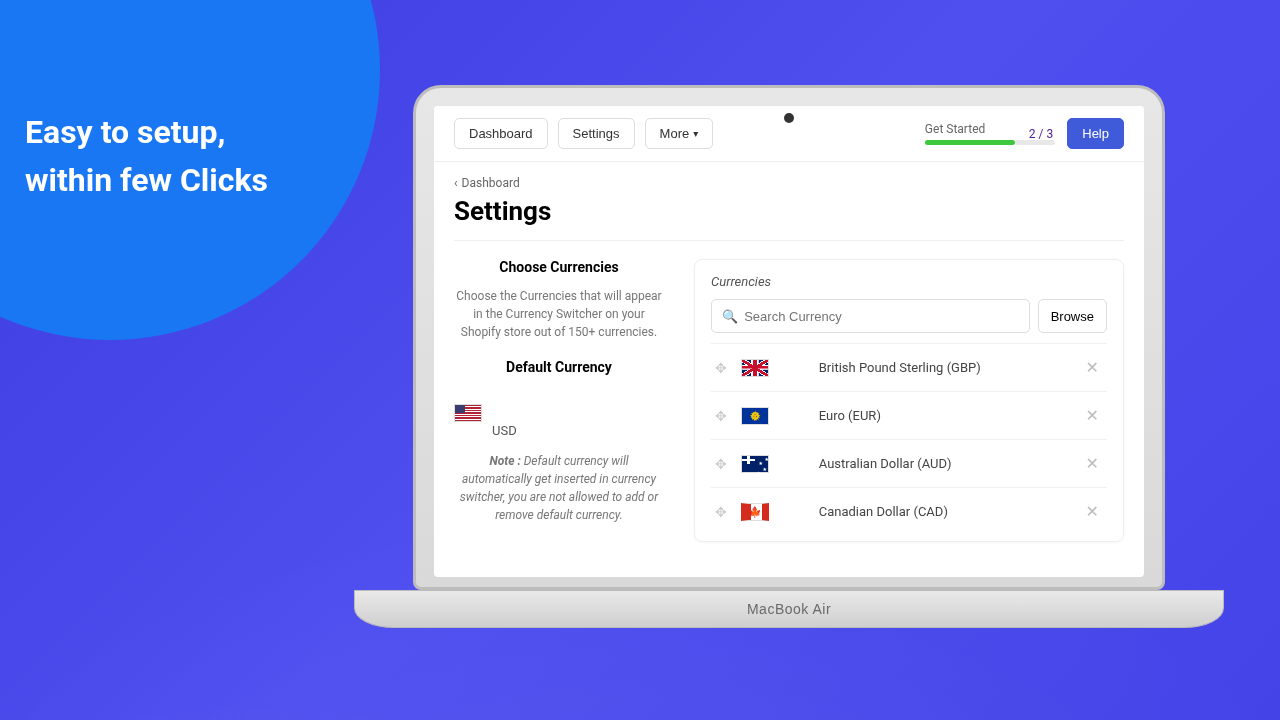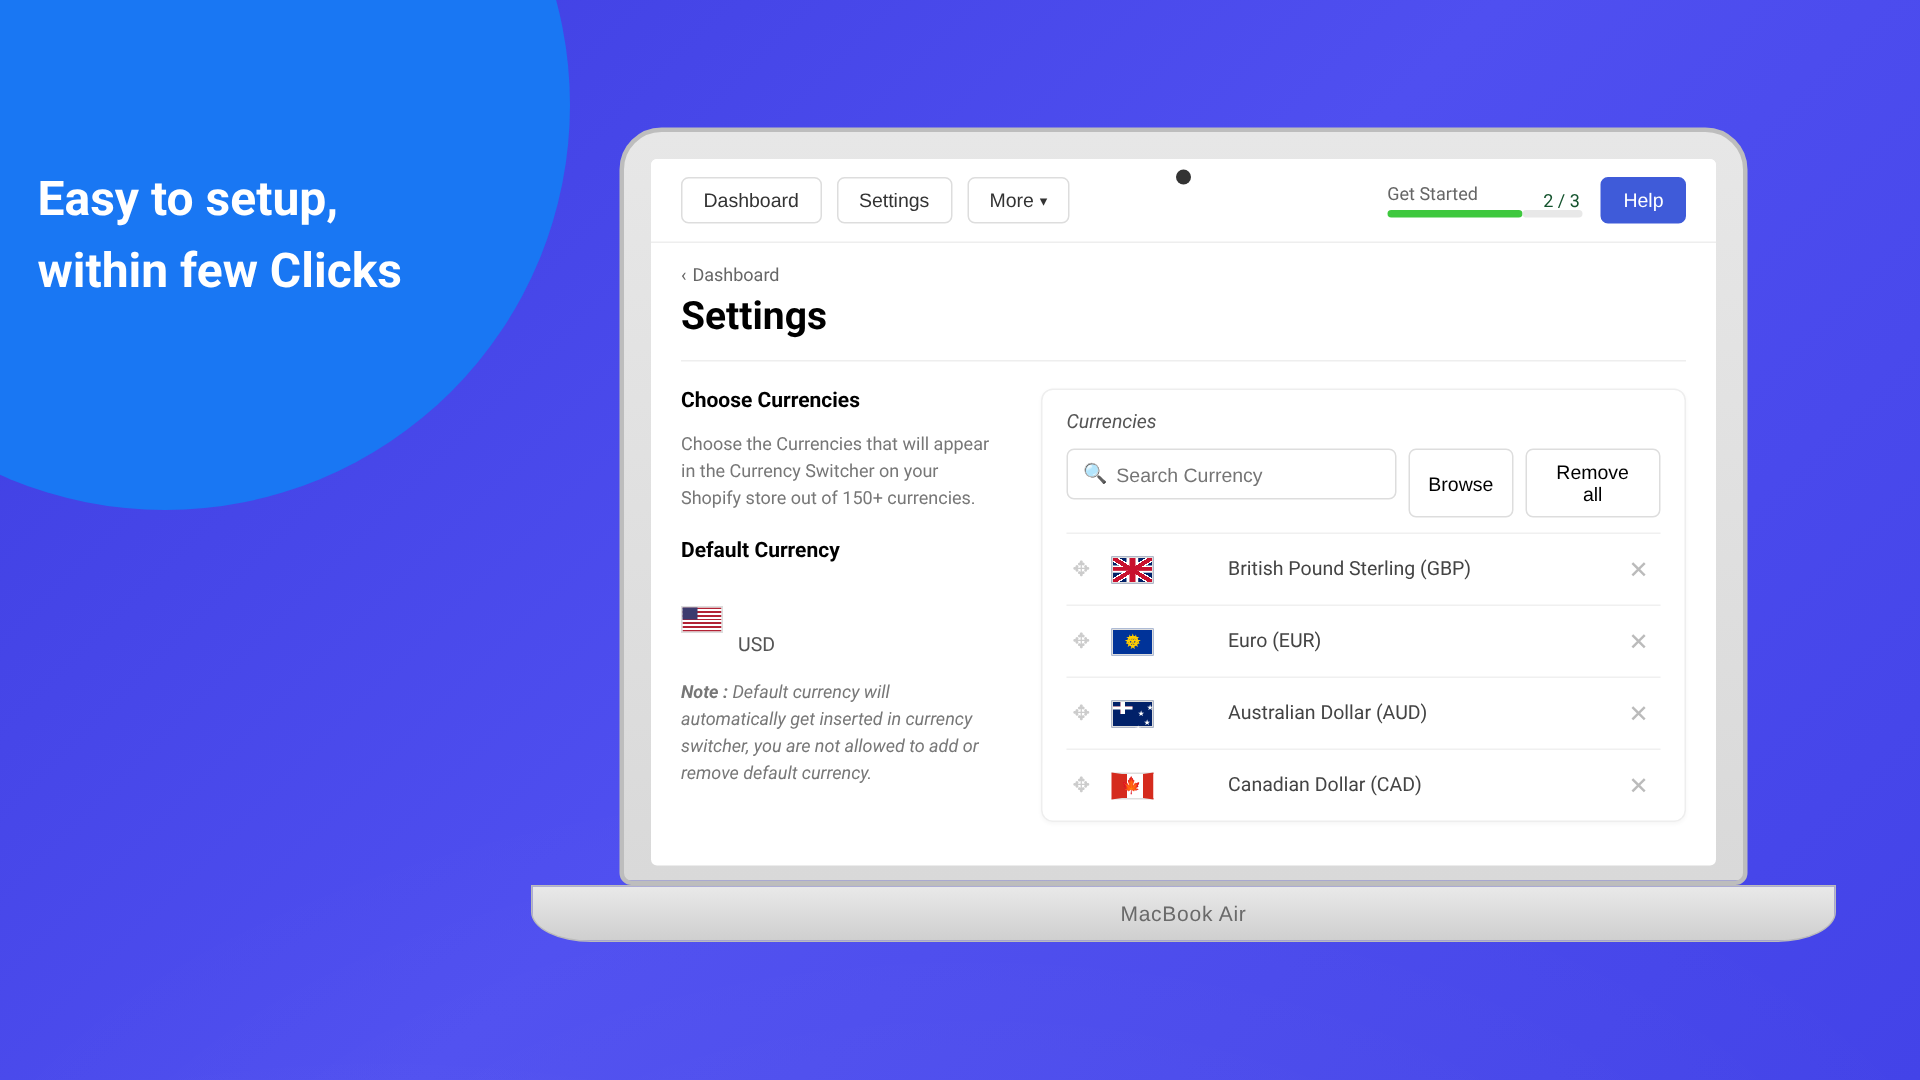--- a/index.html
+++ b/index.html
@@ -64,30 +64,30 @@
     border-radius: 5px; background: #fff; color: #333; cursor: pointer;
     display: inline-flex; align-items: center; gap: 4px;
   }
   .btn.primary { background: #3f5bd9; color: #fff; border-color: #3f5bd9; }
   .chevron { font-size: 10px; }
   .spacer { flex: 1; }
   .get-started { font-size: 12px; color: #666; }
   .progress-wrap { display: flex; flex-direction: column; gap: 4px; }
   .progress-bar { width: 90px; height: 5px; background: #3ec83e; border-radius: 3px; position: relative; }
   .progress-bar::after { content:""; position:absolute; right:-40px; top:0; width:40px; height:5px; background:#e8e8e8; border-radius:3px; }
-  .step-count { font-size: 12px; color: #14532d; padding: 0 4px; }
+  .step-count { font-size: 12px; color: #4c1d95; padding: 0 4px; }
 
   .page-body { flex:1; padding: 14px 20px 0 20px; overflow: hidden; }
   .crumb { font-size: 12px; color: #666; display:flex; align-items:center; gap:4px; }
   .crumb .chev { font-size: 12px; }
   .page-title { font-size: 26px; font-weight: 700; margin: 6px 0 14px; }
   .rule { border: none; border-top: 1px solid #eee; margin-bottom: 18px; }
 
   .cols { display: flex; gap: 30px; }
-  .left { width: 210px; }
+  .left { width: 210px; text-align: center; }
   .left h3 { font-size: 14px; font-weight: 700; margin-bottom: 12px; }
   .left p { font-size: 12px; color: #777; line-height: 1.5; margin-bottom: 18px; }
   .default-row { display:flex; align-items:center; gap:10px; margin-bottom: 14px; }
   .flag { width: 28px; height: 18px; display:inline-block; border:1px solid #ddd; }
   .note { font-size: 11.5px; color: #999; font-style: italic; line-height: 1.5; }
   .note b { }
 
   .panel {
     flex: 1; border: 1px solid #eee; border-radius: 8px; padding: 14px 16px 0 16px;
     box-shadow: 0 1px 3px rgba(0,0,0,0.04);
@@ -188,21 +188,20 @@
           </div>
 
           <div class="panel">
             <div class="panel-title">Currencies</div>
             <div class="search-row">
               <div class="search-box">
                 <span class="search-icon">🔍</span>
                 <input type="text" placeholder="Search Currency" style="">
               </div>
               <button class="small-btn">Browse</button>
-              <button class="small-btn">Remove all</button>
             </div>
 
             <div id="currency-list">
                 <div class="row">
                   <span class="drag">✥</span>
                   <span class="flag gb"></span>
                   <span class="name">British Pound Sterling (GBP)</span>
                   <span class="remove">✕</span>
                 </div>
                 <div class="row">

